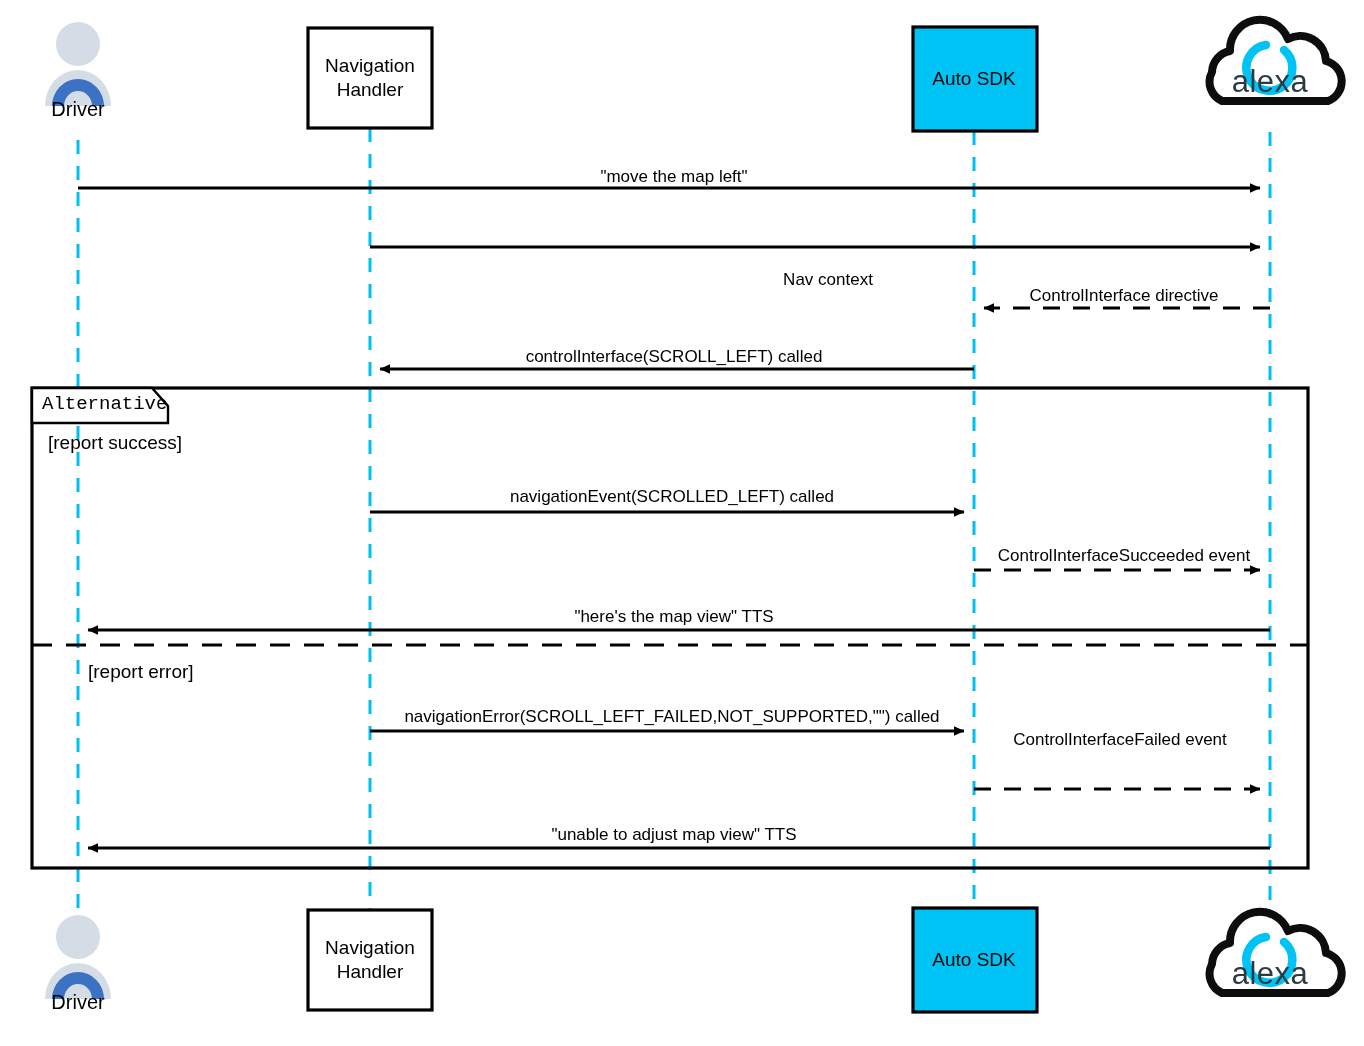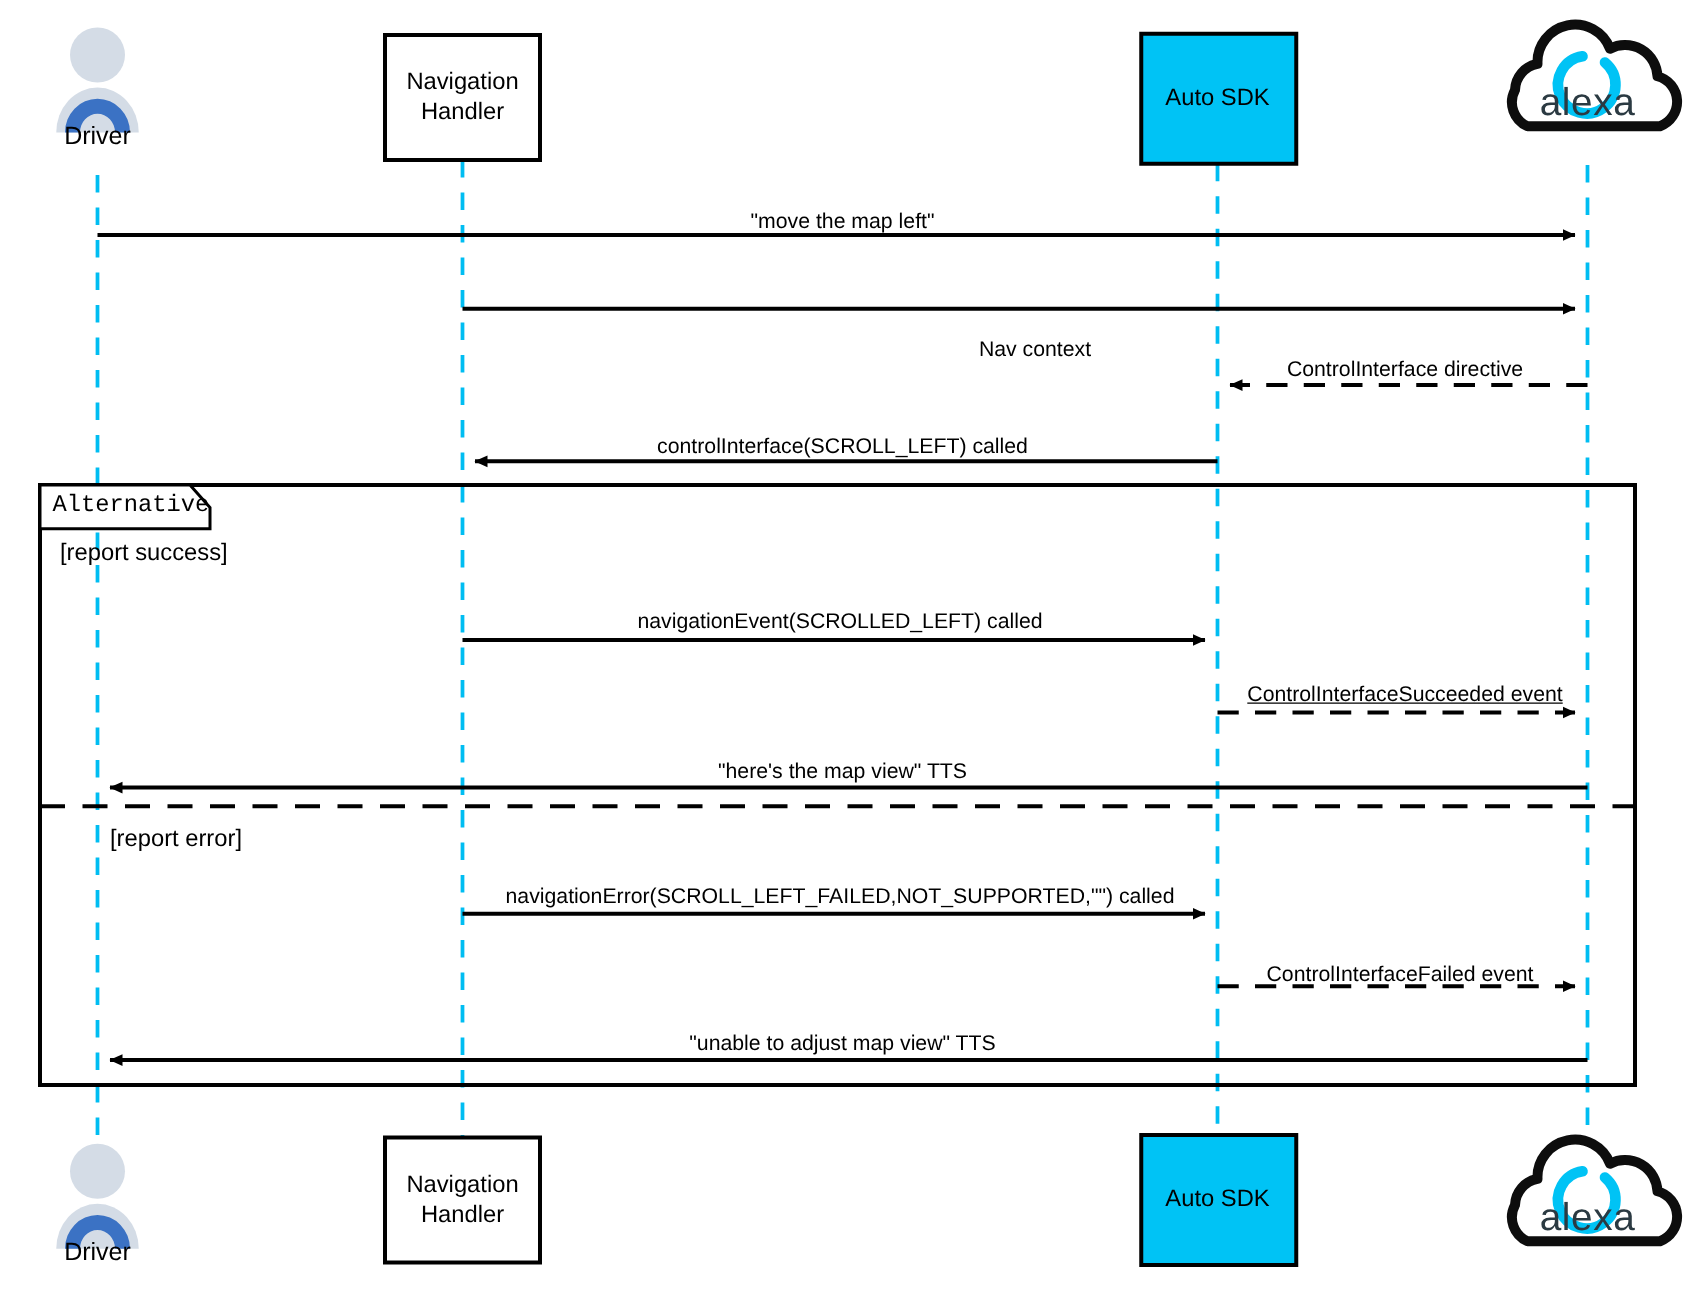--- a/index.html
+++ b/index.html
@@ -219,23 +219,23 @@
   <div class="lbl lbl-msg" style="left:674px; top:167px;">"move the map left"</div>
 
   <div class="lbl lbl-msg" style="left:828px; top:226px;margin-top:44px;">Nav context</div>
 
   <div class="lbl lbl-msg" style="left:1124px; top:286px;">ControlInterface directive</div>
 
   <div class="lbl lbl-msg" style="left:674px; top:347px;">controlInterface(SCROLL_LEFT) called</div>
 
   <div class="lbl lbl-msg" style="left:672px; top:487px;">navigationEvent(SCROLLED_LEFT) called</div>
 
-  <div class="lbl lbl-msg" style="left:1124px; top:546px;text-decoration:underline;">ControlInterfaceSucceeded event</div>
+  <div class="lbl lbl-msg" style="left:1124px; top:546px;">ControlInterfaceSucceeded event</div>
 
   <div class="lbl lbl-msg" style="left:674px; top:607px;">"here's the map view" TTS</div>
 
   <div class="lbl lbl-msg" style="left:672px; top:707px;">navigationError(SCROLL_LEFT_FAILED,NOT_SUPPORTED,"") called</div>
 
-  <div class="lbl lbl-msg" style="left:1120px; top:770px;">ControlInterfaceFailed event</div>
+  <div class="lbl lbl-msg" style="left:1120px; top:730px;">ControlInterfaceFailed event</div>
 
   <div class="lbl lbl-msg" style="left:674px; top:825px;">"unable to adjust map view" TTS</div>
 
 </div>
 
 </body></html>

